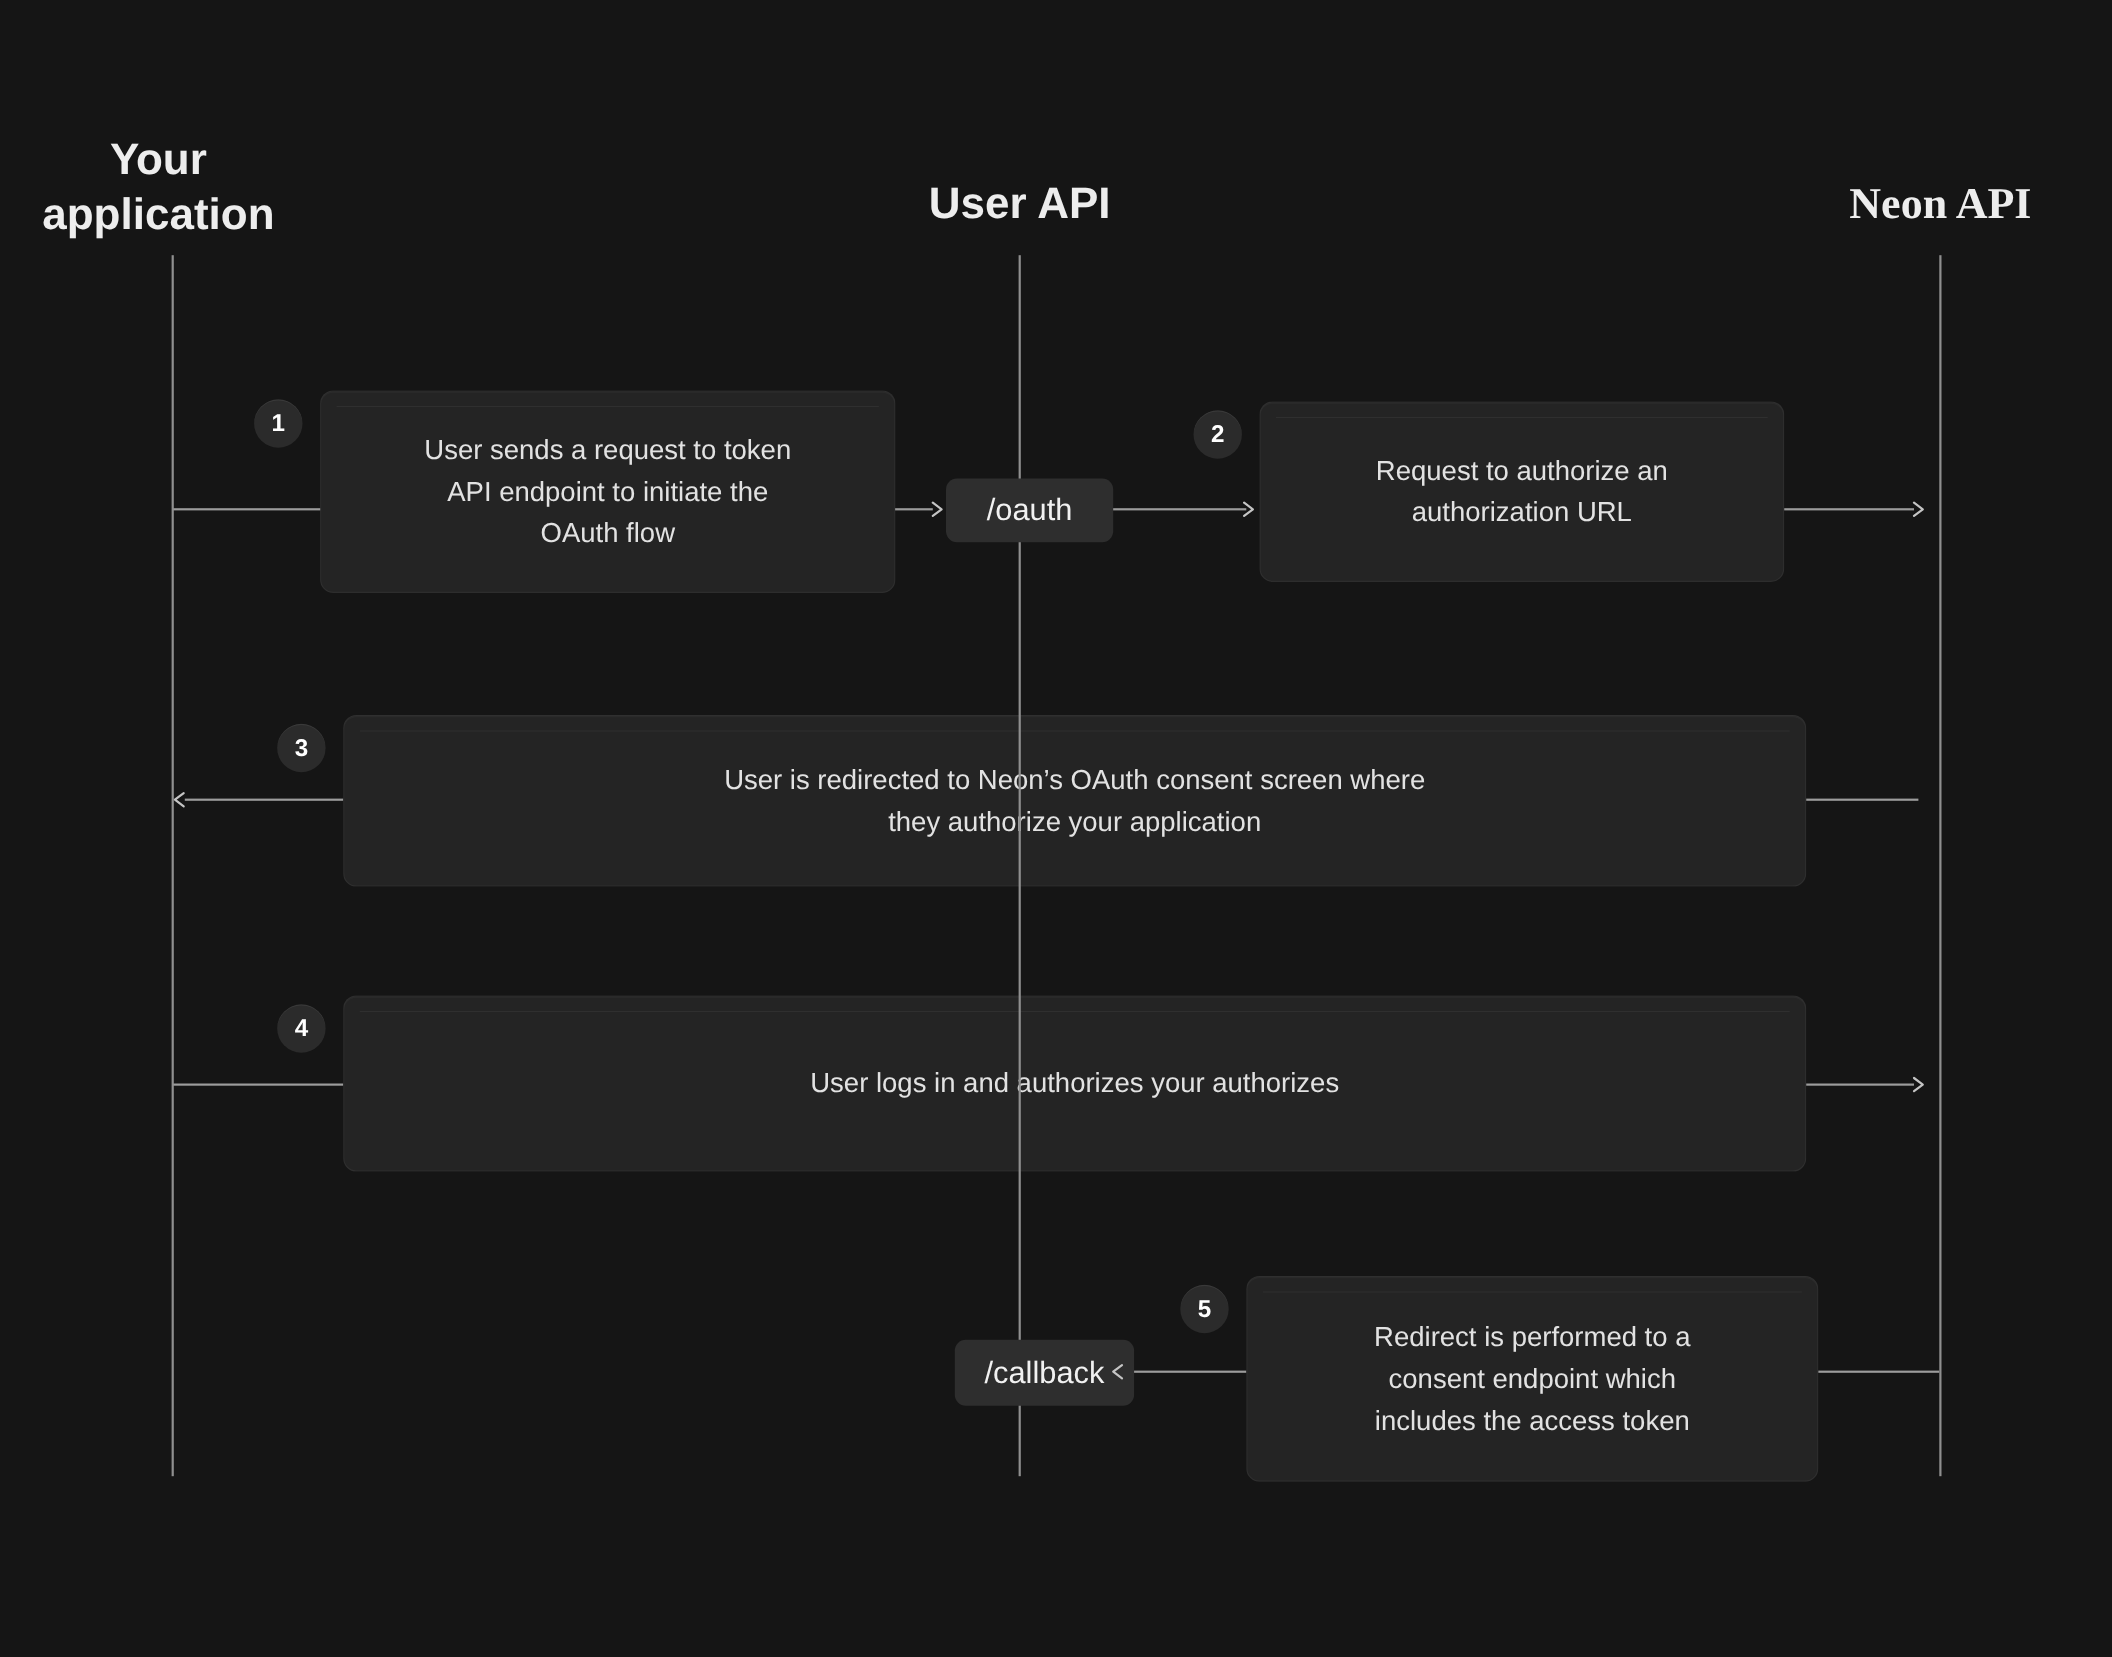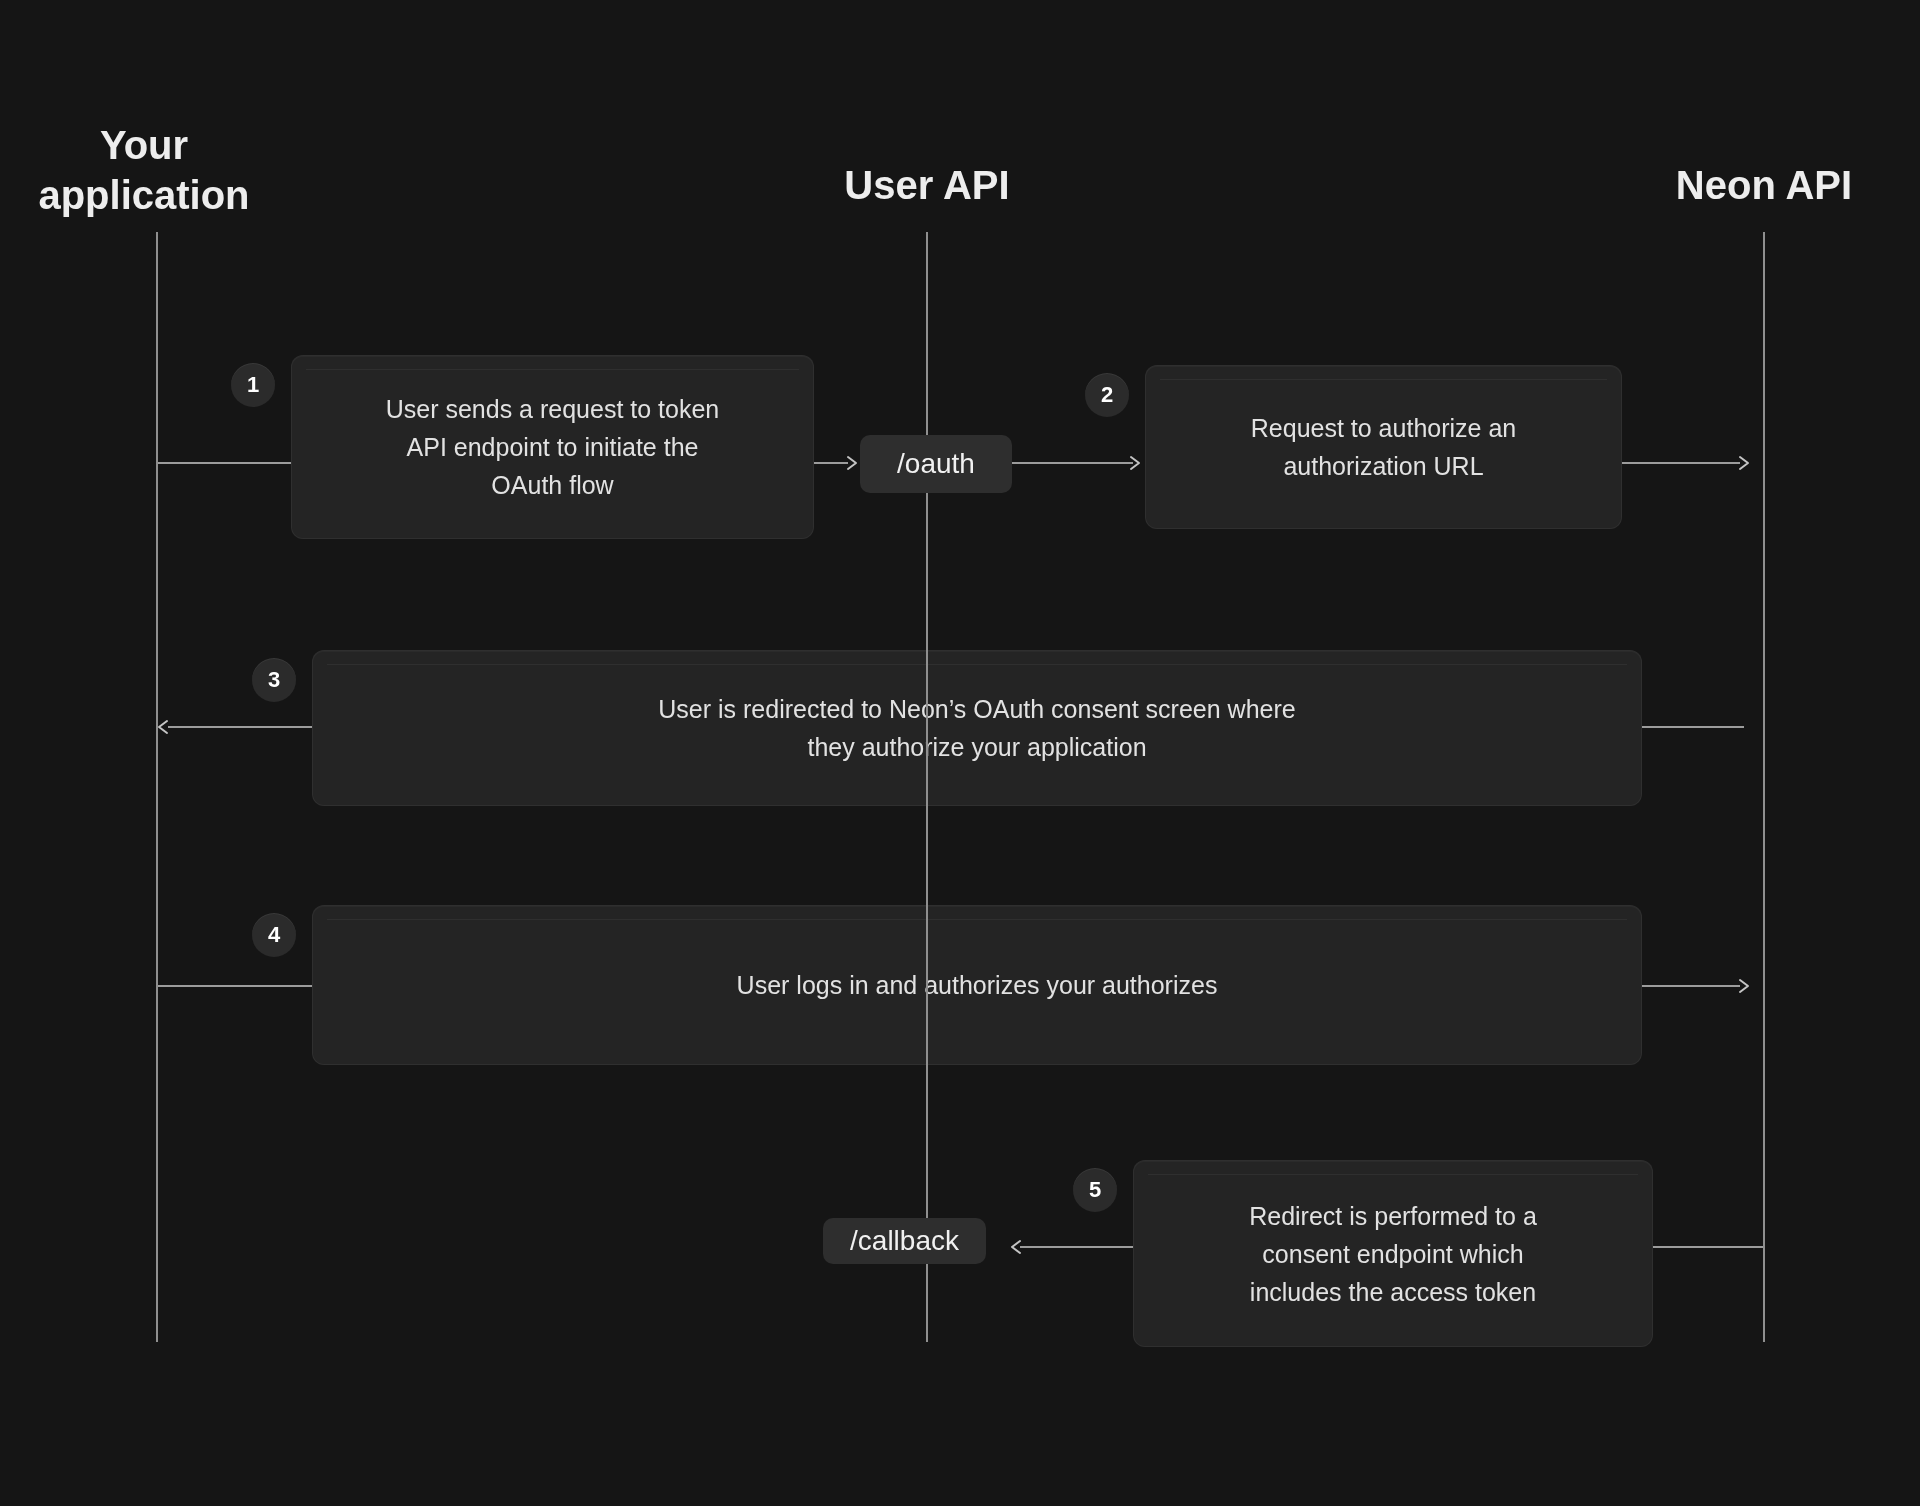--- a/index.html
+++ b/index.html
@@ -8,21 +8,21 @@
     --text:#e2e2e2; --heading:#ededed; --endpoint_text:#f1f1f1;
   }
   *{margin:0;padding:0;box-sizing:border-box;}
   body{background:var(--background);font-family:"Liberation Sans","DejaVu Sans",sans-serif;}
   .canvas{position:relative;width:1920px;height:1506px;background:var(--background);overflow:hidden;}
 
   
   .lane-header{position:absolute;font-weight:700;color:var(--heading);text-align:center;z-index:5;}
   .lane-header.app{left:14px;top:120px;width:260px;font-size:40px;line-height:50px;}
   .lane-header.api{left:777px;top:161px;width:300px;font-size:40px;line-height:48px;}
-  .lane-header.neon{left:1614px;top:161px;width:300px;font-size:40px;line-height:48px;}
+  .lane-header.neon{left:1614px;top:161px;width:300px;font-size:40px;line-height:48px;font-family:Liberation Serif, serif;}
 
   
   .lifeline{position:absolute;top:232px;height:1110px;width:2px;background:var(--lifeline);z-index:3;}
   .lifeline.app{left:156px;}
   .lifeline.api{left:926px;}
   .lifeline.neon{left:1763px;}
 
   
   .hline{position:absolute;height:2px;background:var(--line);z-index:1;}
   .r1a{left:157px;top:462px;width:691px;}
@@ -63,21 +63,21 @@
   .badge{position:absolute;left:-61px;top:7px;width:44px;height:44px;border-radius:50%;
     background:var(--badge);color:#ffffff;font-size:22px;font-weight:600;
     display:flex;align-items:center;justify-content:center;z-index:4;
     box-shadow:inset 0 1px 0 rgba(255,255,255,0.07);}
 
   
   .endpoint{position:absolute;background:var(--label);border-radius:10px;z-index:4;
     display:flex;align-items:center;justify-content:center;
     font-size:28px;color:var(--endpoint_text);}
   .endpoint.oauth{left:860px;top:435px;width:152px;height:58px;}
-  .endpoint.callback{left:823px;top:1218px;width:163px;height:46px;}
+  .endpoint.callback{left:868px;top:1218px;width:163px;height:60px;}
 </style>
 </head>
 <body>
 
 <div class="canvas">
 
   <div class="lane-header app">Your application</div>
   <div class="lane-header api">User API</div>
   <div class="lane-header neon">Neon API</div>
 

